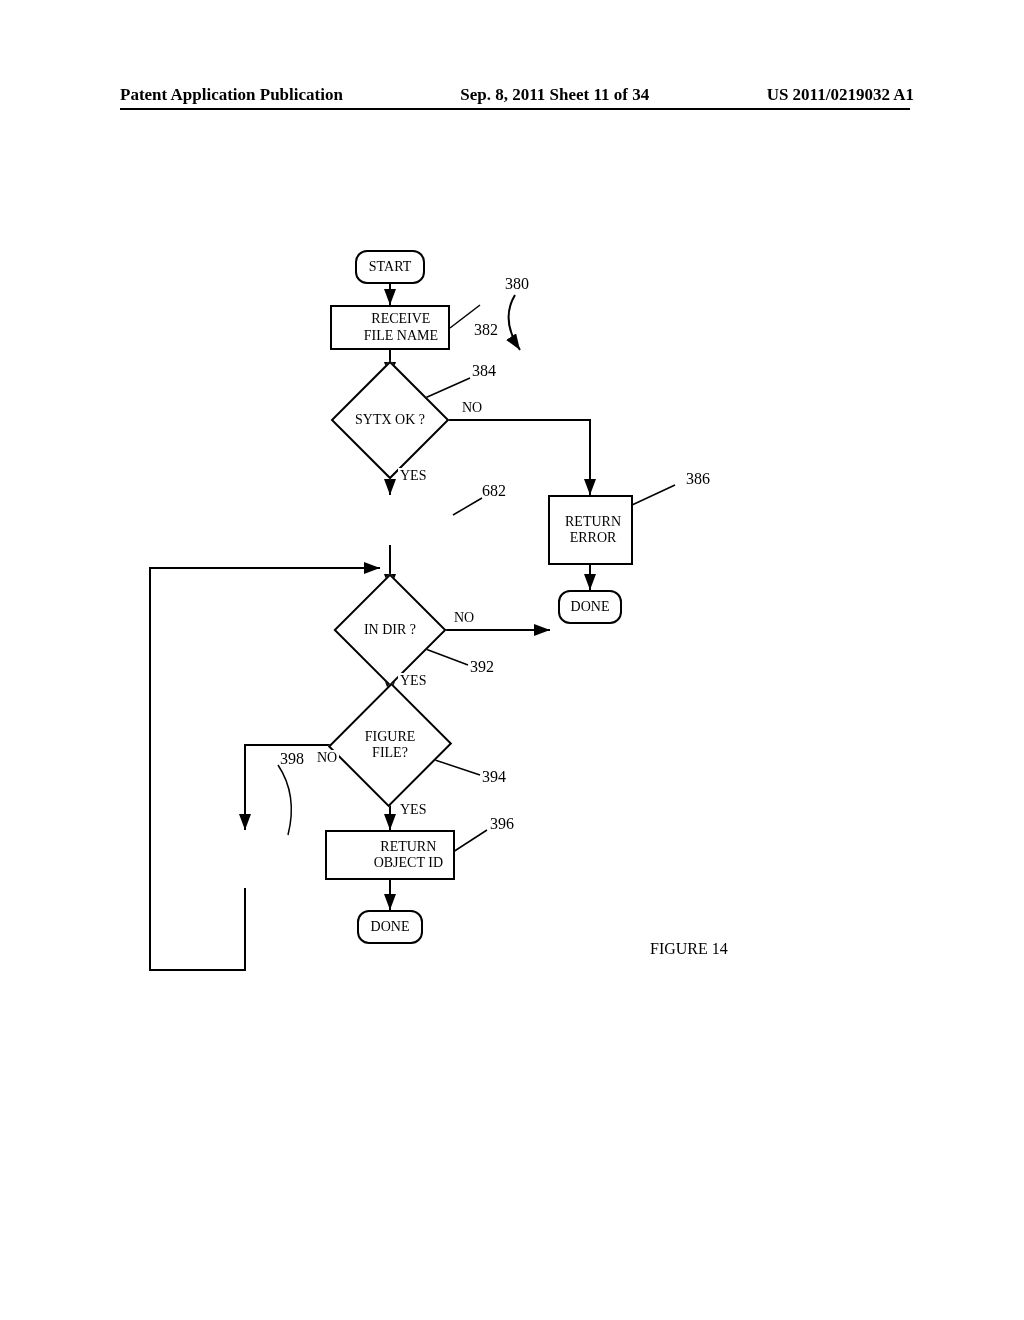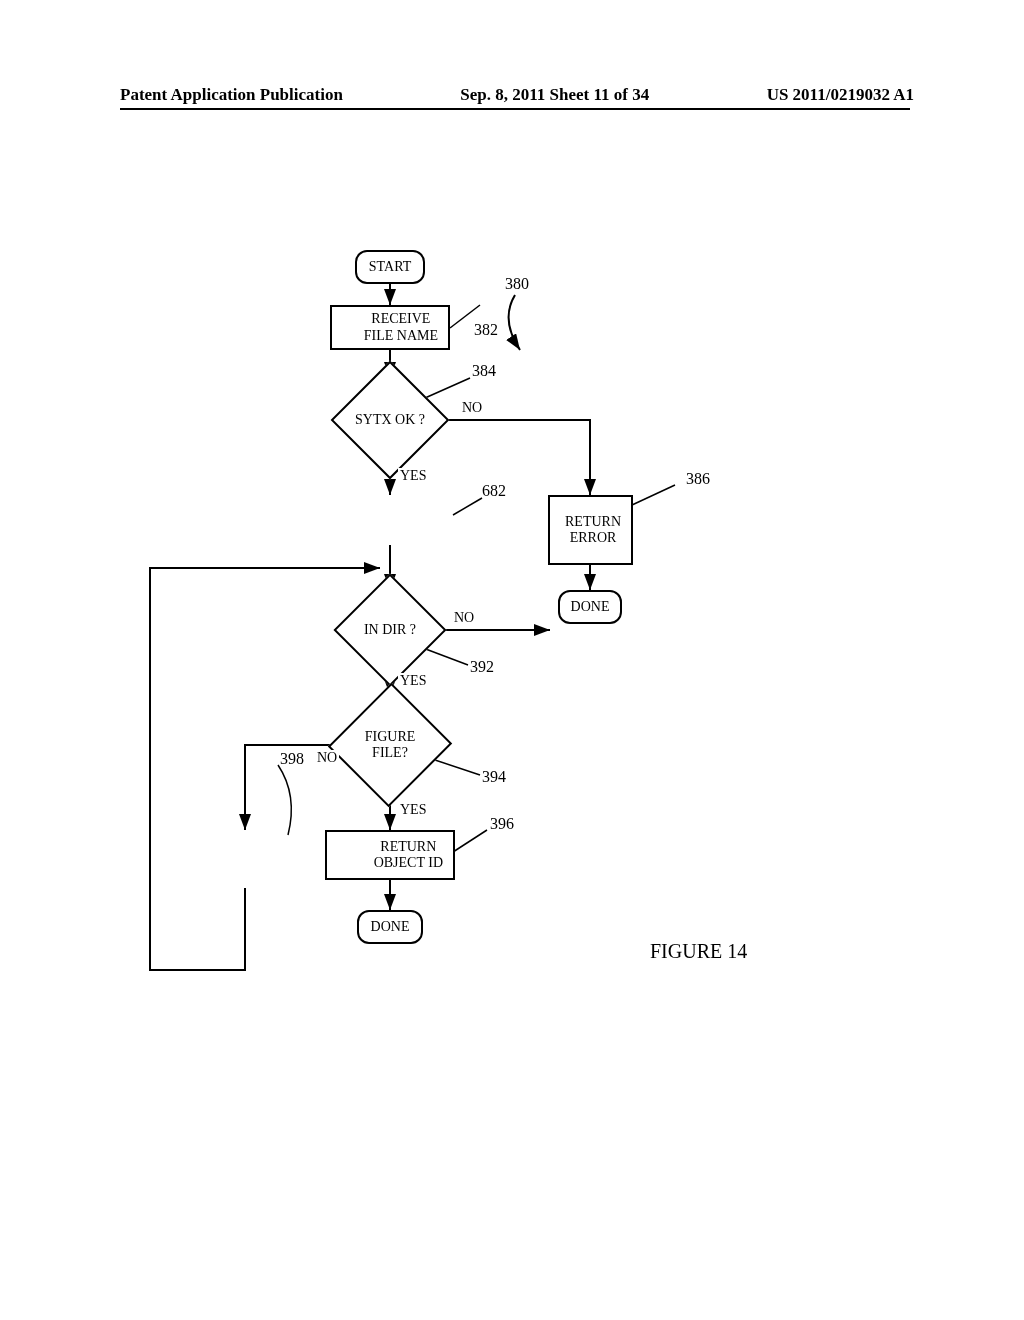--- a/index.html
+++ b/index.html
@@ -87,21 +87,21 @@
     }
     .edge-label {
       position: absolute;
       font-size: 14px;
       background: white;
       padding: 0 2px;
       font-family: "Times New Roman", serif;
     }
     .fig-caption {
       position: absolute;
-      font-size: 20px;
+      font-size: 16px;
       font-family: "Times New Roman", serif;
     }
   </style>
 </head>
 <body>
 
 <div class="header">
   <span>Patent Application Publication</span>
   <span>Sep. 8, 2011   Sheet 11 of 34</span>
   <span>US 2011/0219032 A1</span>

